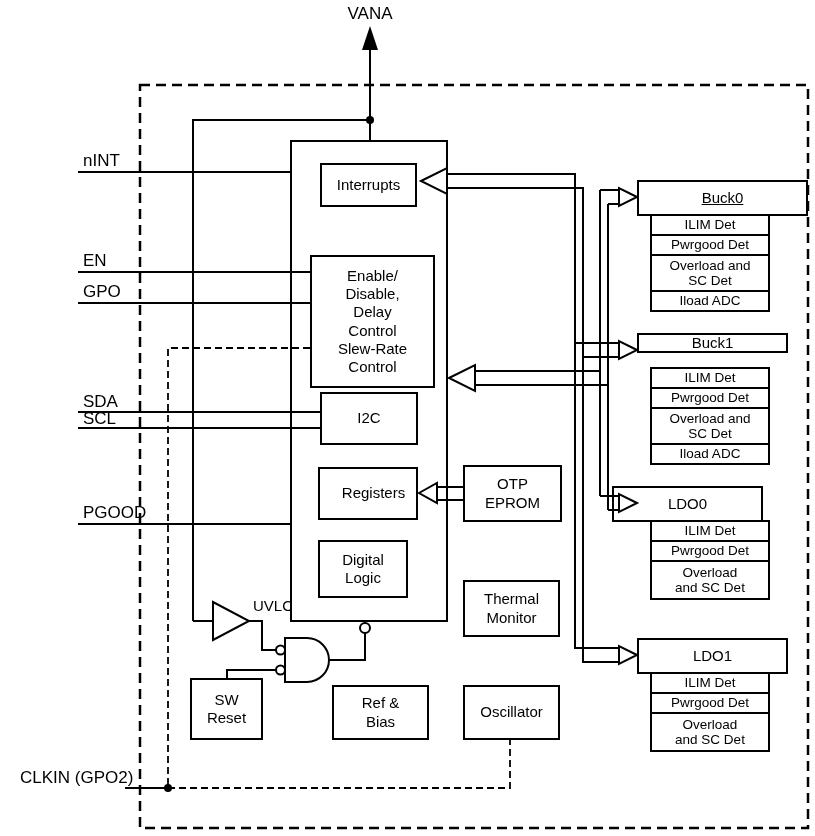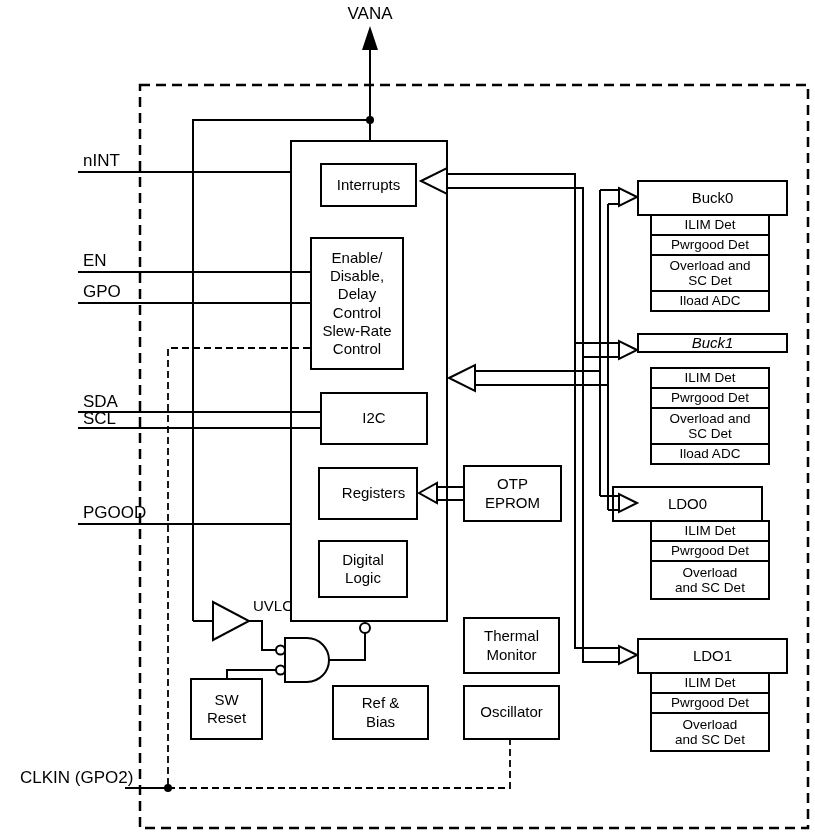--- a/index.html
+++ b/index.html
@@ -31,52 +31,52 @@
   <div class="pin-label" style="left:83px; top:282px;">GPO</div>
   <div class="pin-label" style="left:83px; top:392px;">SDA</div>
   <div class="pin-label" style="left:83px; top:409px;">SCL</div>
   <div class="pin-label" style="left:83px; top:503px;">PGOOD</div>
   <div class="pin-label" style="left:20px; top:768px;">CLKIN (GPO2)</div>
   <div class="small-label" style="left:253px; top:597px;">UVLO</div>
 
   <div class="box" style="left:290px; top:140px; width:158px; height:482px;"></div>
 
   <div class="box" style="left:320px; top:163px; width:97px; height:44px;">Interrupts</div>
-  <div class="box" style="left:310px; top:237px; width:94px; height:133px;text-align:center;">Enable/
+  <div class="box" style="left:310px; top:255px; width:125px; height:133px;text-align:center;">Enable/
 Disable,
 Delay
 Control
 Slew-Rate
 Control</div>
-  <div class="box" style="left:320px; top:392px; width:108px; height:53px;">I2C</div>
+  <div class="box" style="left:320px; top:392px; width:98px; height:53px;">I2C</div>
   <div class="box" style="left:318px; top:467px; width:100px; height:53px;padding-left:11px;">Registers</div>
   <div class="box" style="left:318px; top:540px; width:90px; height:58px;">Digital
 Logic</div>
 
   <div class="box" style="left:463px; top:465px; width:99px; height:57px;">OTP
 EPROM</div>
-  <div class="box" style="left:463px; top:580px; width:97px; height:57px;margin-top:37px;">Thermal
+  <div class="box" style="left:463px; top:580px; width:97px; height:57px;">Thermal
 Monitor</div>
   <div class="box" style="left:332px; top:685px; width:97px; height:55px;">Ref &amp;
 Bias</div>
   <div class="box" style="left:463px; top:685px; width:97px; height:55px;">Oscillator</div>
   <div class="box" style="left:190px; top:678px; width:73px; height:62px;">SW
 Reset</div>
 
   <div>
-    <div class="box reg-header" style="left:637px; top:180px; width:151px; height:36px;">Buck0</div>
+    <div class="box reg-header" style="left:637px; top:180px; width:171px; height:36px;text-decoration:underline;">Buck0</div>
     <div class="box reg-row" style="left:650px; top:214px; width:120px; height:22px;">ILIM Det</div>
     <div class="box reg-row" style="left:650px; top:234px; width:120px; height:22px;">Pwrgood Det</div>
     <div class="box reg-row" style="left:650px; top:254px; width:120px; height:38px;">Overload and
 SC Det</div>
     <div class="box reg-row" style="left:650px; top:290px; width:120px; height:22px;">Iload ADC</div>
   </div>
 
   <div>
-    <div class="box reg-header" style="left:637px; top:333px; width:151px; height:20px;font-style:italic;">Buck1</div>
+    <div class="box reg-header" style="left:637px; top:333px; width:151px; height:20px;">Buck1</div>
     <div class="box reg-row" style="left:650px; top:367px; width:120px; height:22px;">ILIM Det</div>
     <div class="box reg-row" style="left:650px; top:387px; width:120px; height:22px;">Pwrgood Det</div>
     <div class="box reg-row" style="left:650px; top:407px; width:120px; height:38px;">Overload and
 SC Det</div>
     <div class="box reg-row" style="left:650px; top:443px; width:120px; height:22px;">Iload ADC</div>
   </div>
 
   <div>
     <div class="box reg-header" style="left:612px; top:486px; width:151px; height:36px;">LDO0</div>
     <div class="box reg-row" style="left:650px; top:520px; width:120px; height:22px;">ILIM Det</div>

